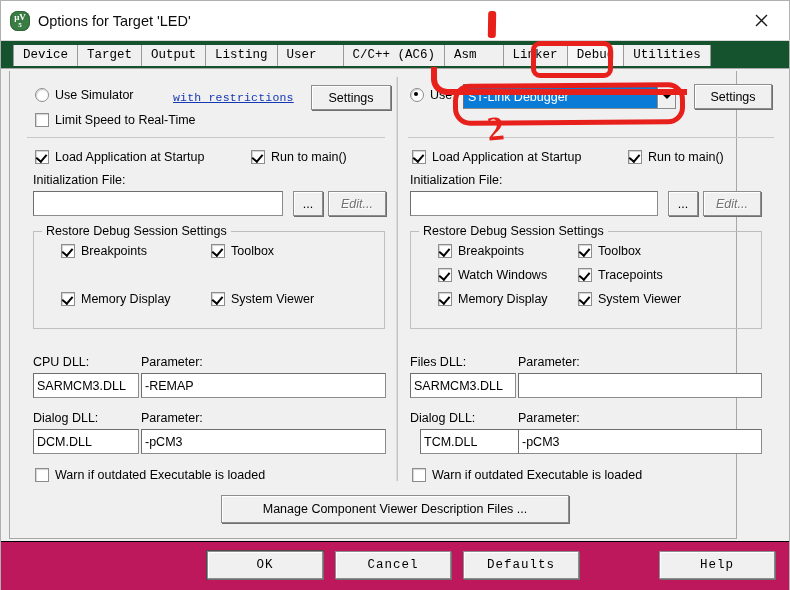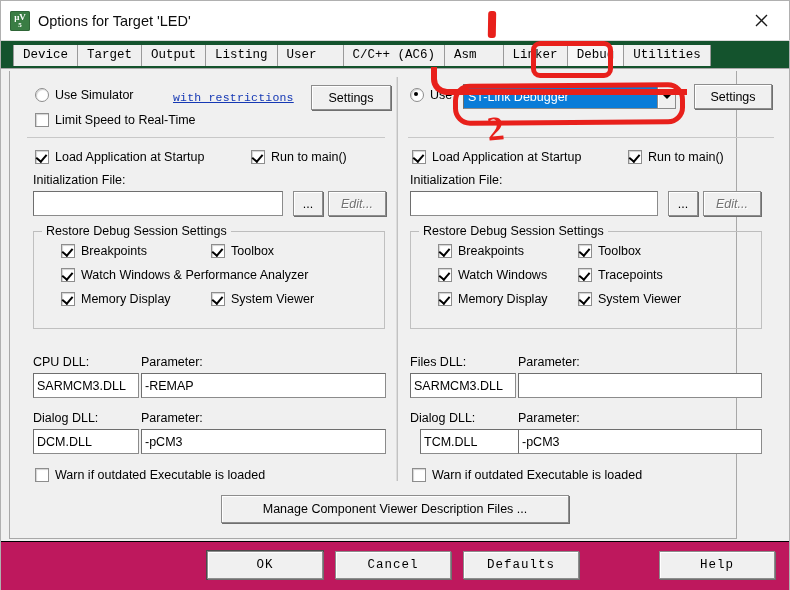--- a/index.html
+++ b/index.html
@@ -19,21 +19,21 @@
     border:1px solid #b0b0b0;
   }
   
   .titlebar{
     position:absolute;left:0;top:0;width:788px;height:40px;
     background:#ffffff;
     display:flex;align-items:center;
   }
   .app-icon{
     width:20px;height:20px;margin-left:9px;margin-right:8px;
-    background:#3a7d44;border-radius:2px;
+    background:#3a7d44;border-radius:8px;
     position:relative;flex:none;
     box-shadow:inset 0 0 0 1px #2f6637;
   }
   .app-icon .g1{
     position:absolute;left:3px;top:2px;width:14px;height:16px;
     color:#ffffff;font-size:9px;line-height:8px;font-family:"Liberation Serif",serif;
     font-weight:bold;text-align:center;
   }
   .app-icon .g1 i{font-style:normal;display:block;}
   .app-icon .g1 .r2{font-size:7px;letter-spacing:0px;}
@@ -296,24 +296,20 @@
         <span class="gtitle">Restore Debug Session Settings</span>
 
         <div class="row" style="left:27px;top:12px;">
           <span class="chk on"></span>
           <span class="lbl">Breakpoints</span>
         </div>
         <div class="row" style="left:177px;top:12px;">
           <span class="chk on"></span>
           <span class="lbl">Toolbox</span>
         </div>
-        <div class="row" style="left:27px;top:36px;">
-          <span class="chk on"></span>
-          <span class="lbl">Watch Windows &amp; Performance Analyzer</span>
-        </div>
         <div class="row" style="left:27px;top:60px;">
           <span class="chk on"></span>
           <span class="lbl">Memory Display</span>
         </div>
         <div class="row" style="left:177px;top:60px;">
           <span class="chk on"></span>
           <span class="lbl">System Viewer</span>
         </div>
       </div>
 

